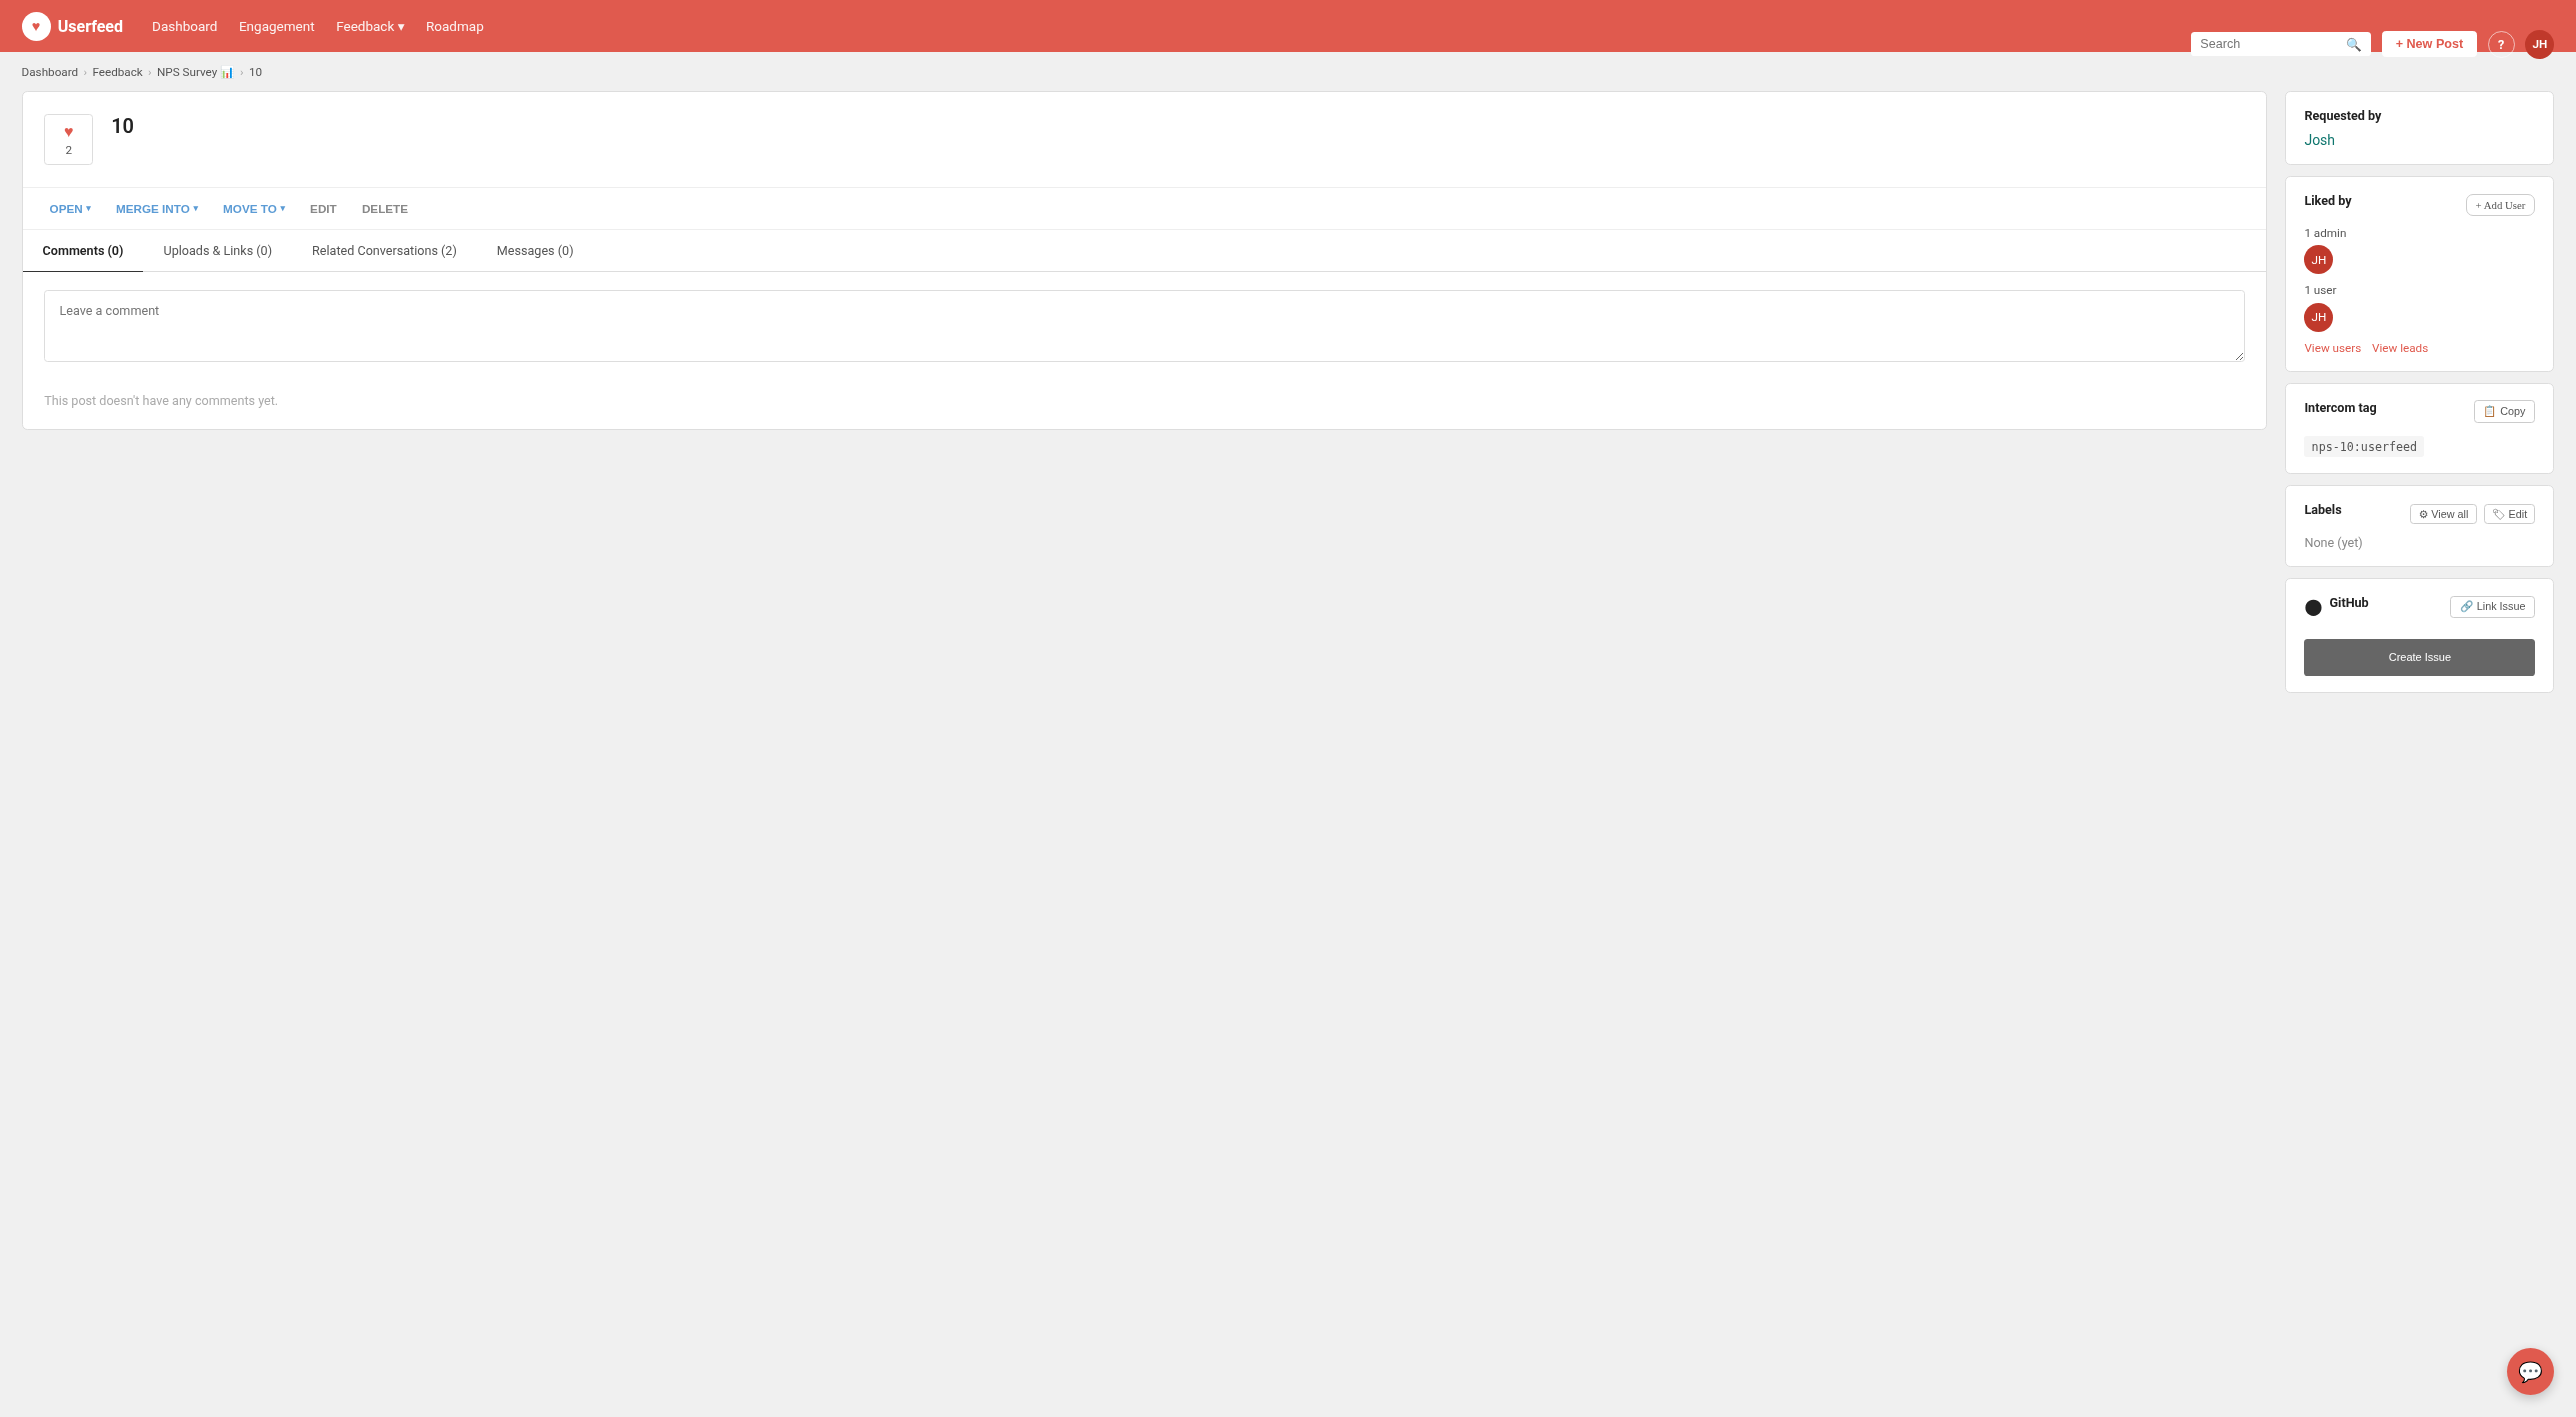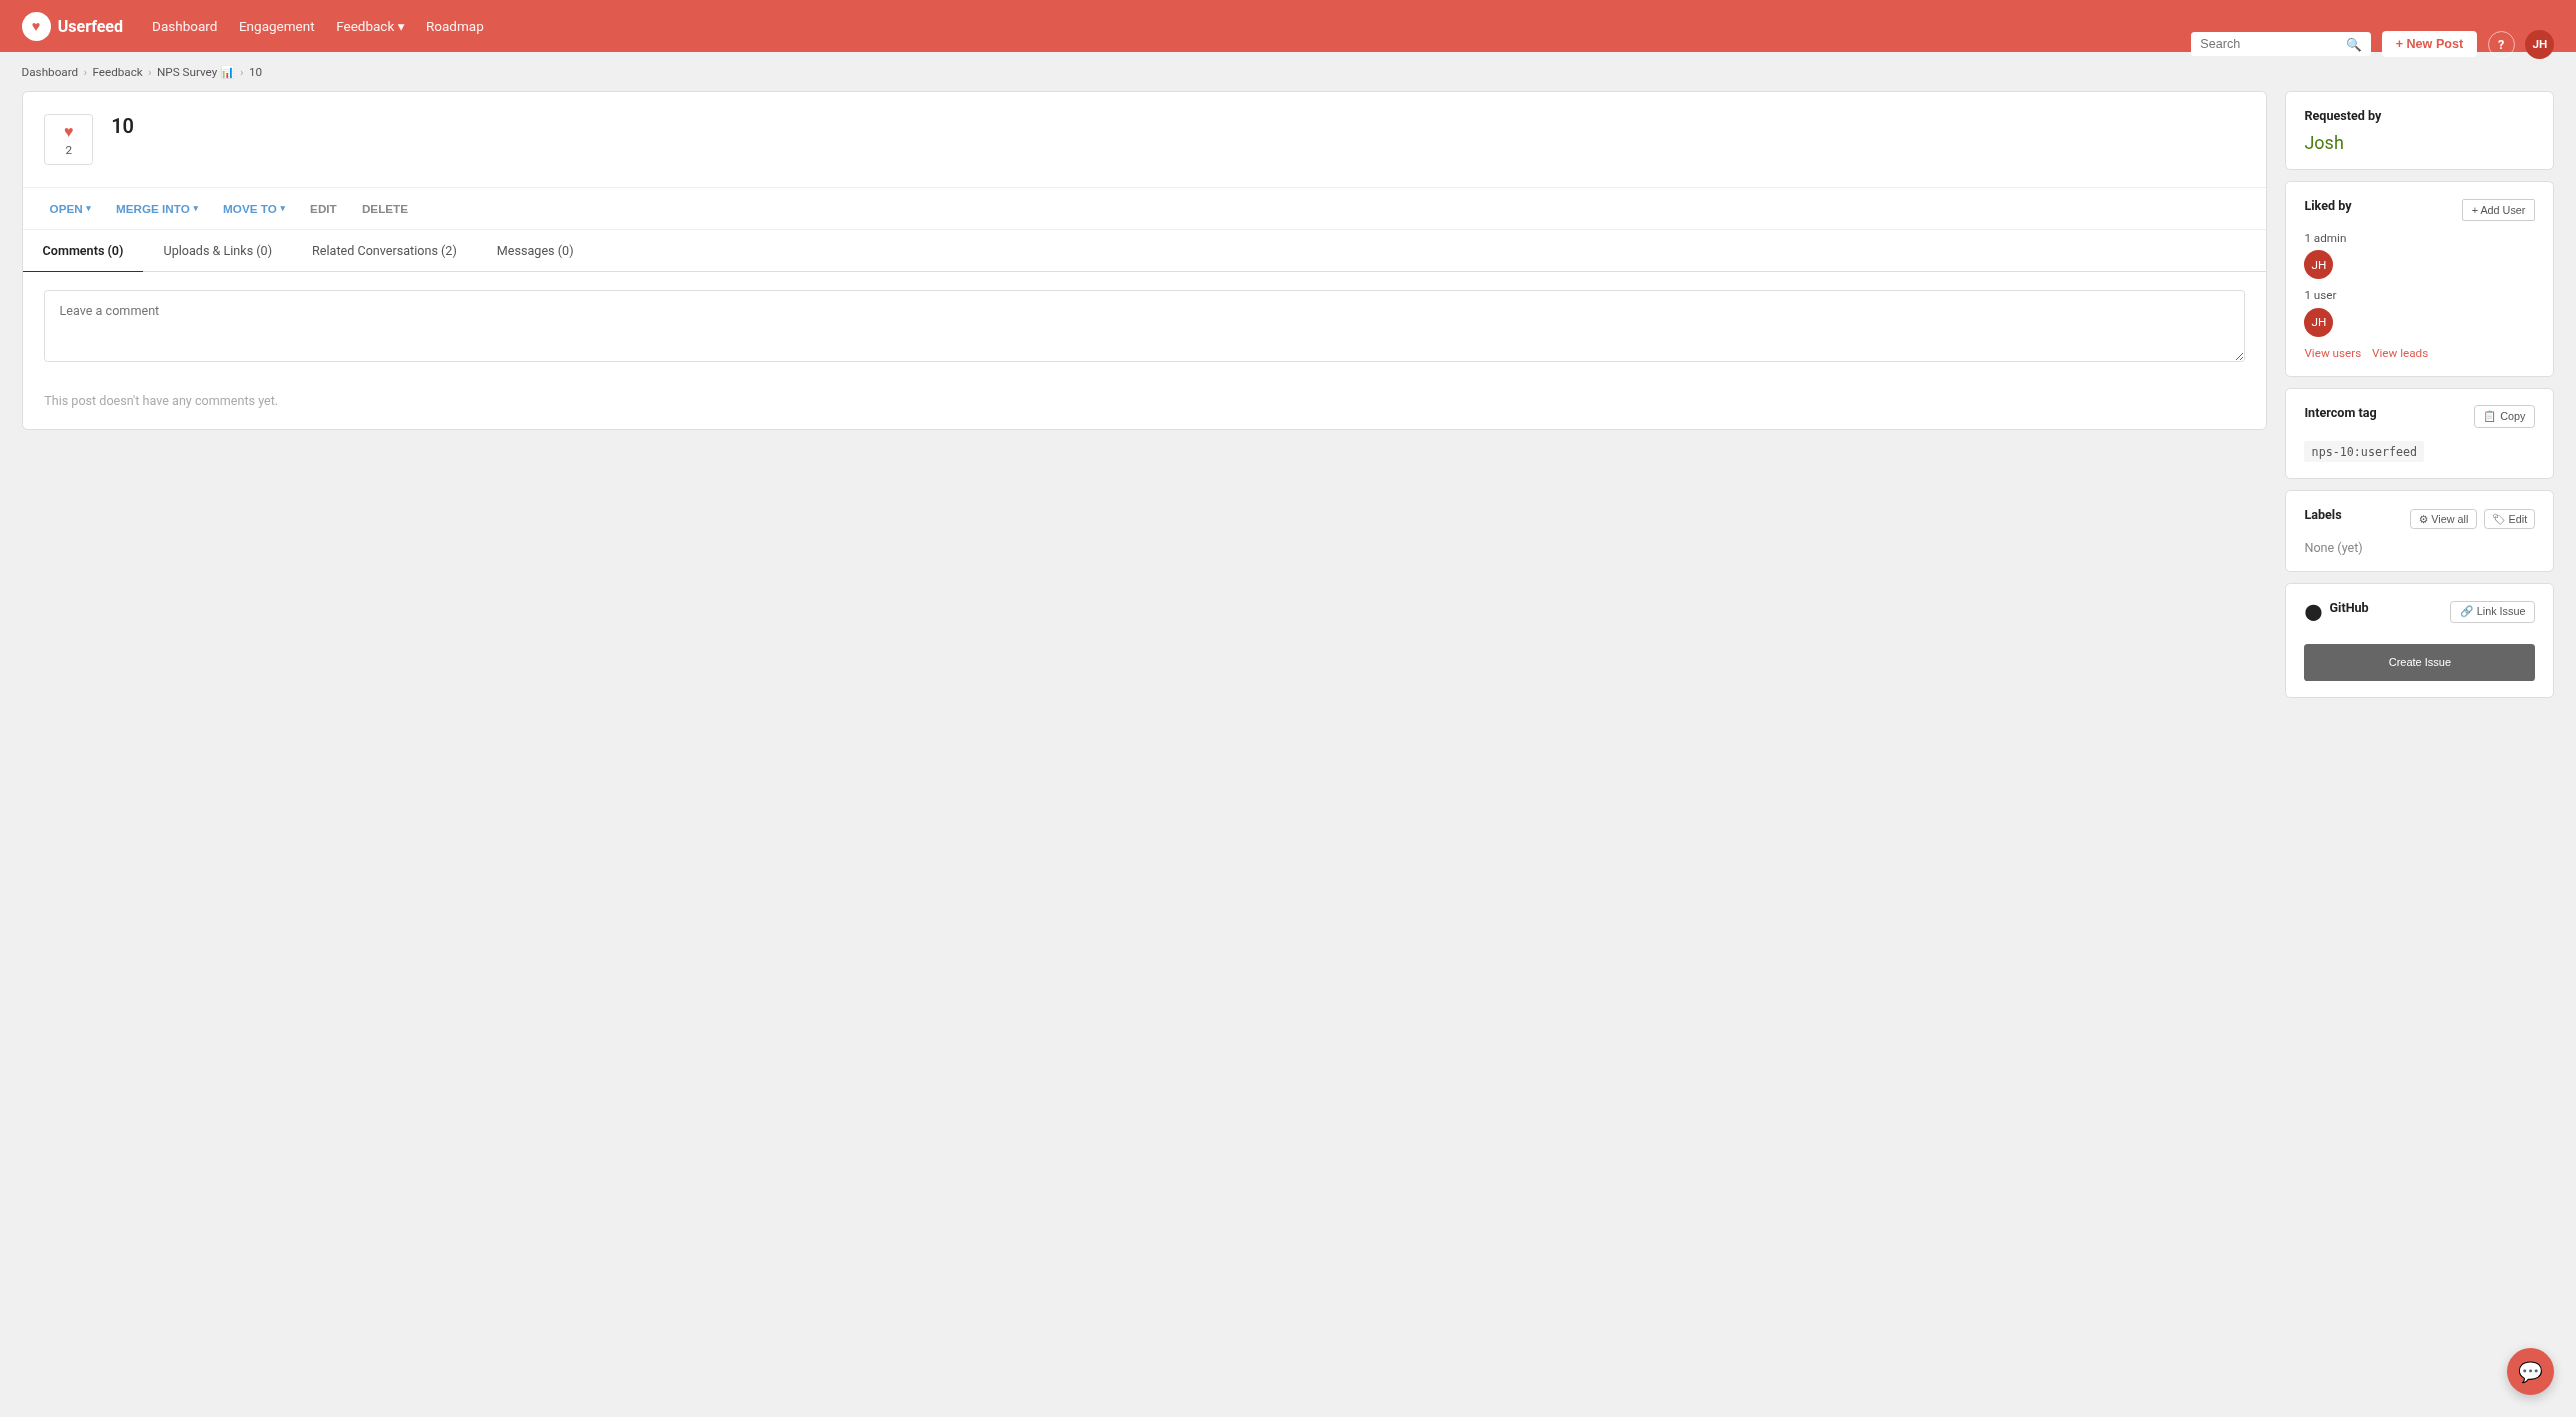--- a/index.html
+++ b/index.html
@@ -243,32 +243,33 @@
       font-weight: 700;
       color: #222;
       margin-bottom: 9px;
     }
     .sidebar-section-header {
       display: flex;
       align-items: center;
       justify-content: space-between;
       margin-bottom: 9px;
     }
-    .sidebar-meta-text { font-size: 18px; color: #4d7c0f; }
+    .sidebar-meta-text { font-size: 14px; color: #0f766e; }
     .add-user-btn {
       background: transparent;
       border: 0.9px solid #ccc;
-      border-radius: 2px;
+      border-radius: 7px;
       padding: 3.6px 9px;
       font-size: 10.8px;
       color: #555;
       cursor: pointer;
       display: flex;
       align-items: center;
       gap: 3.6px;
+      font-family: Liberation Serif, serif;
     }
     .liked-section { margin-bottom: 5.4px; }
     .liked-label { font-size: 11.7px; color: #555; margin-bottom: 5.4px; }
     .user-avatar {
       width: 29px;
       height: 29px;
       border-radius: 50%;
       background: #c0392b;
       display: inline-flex;
       align-items: center;

